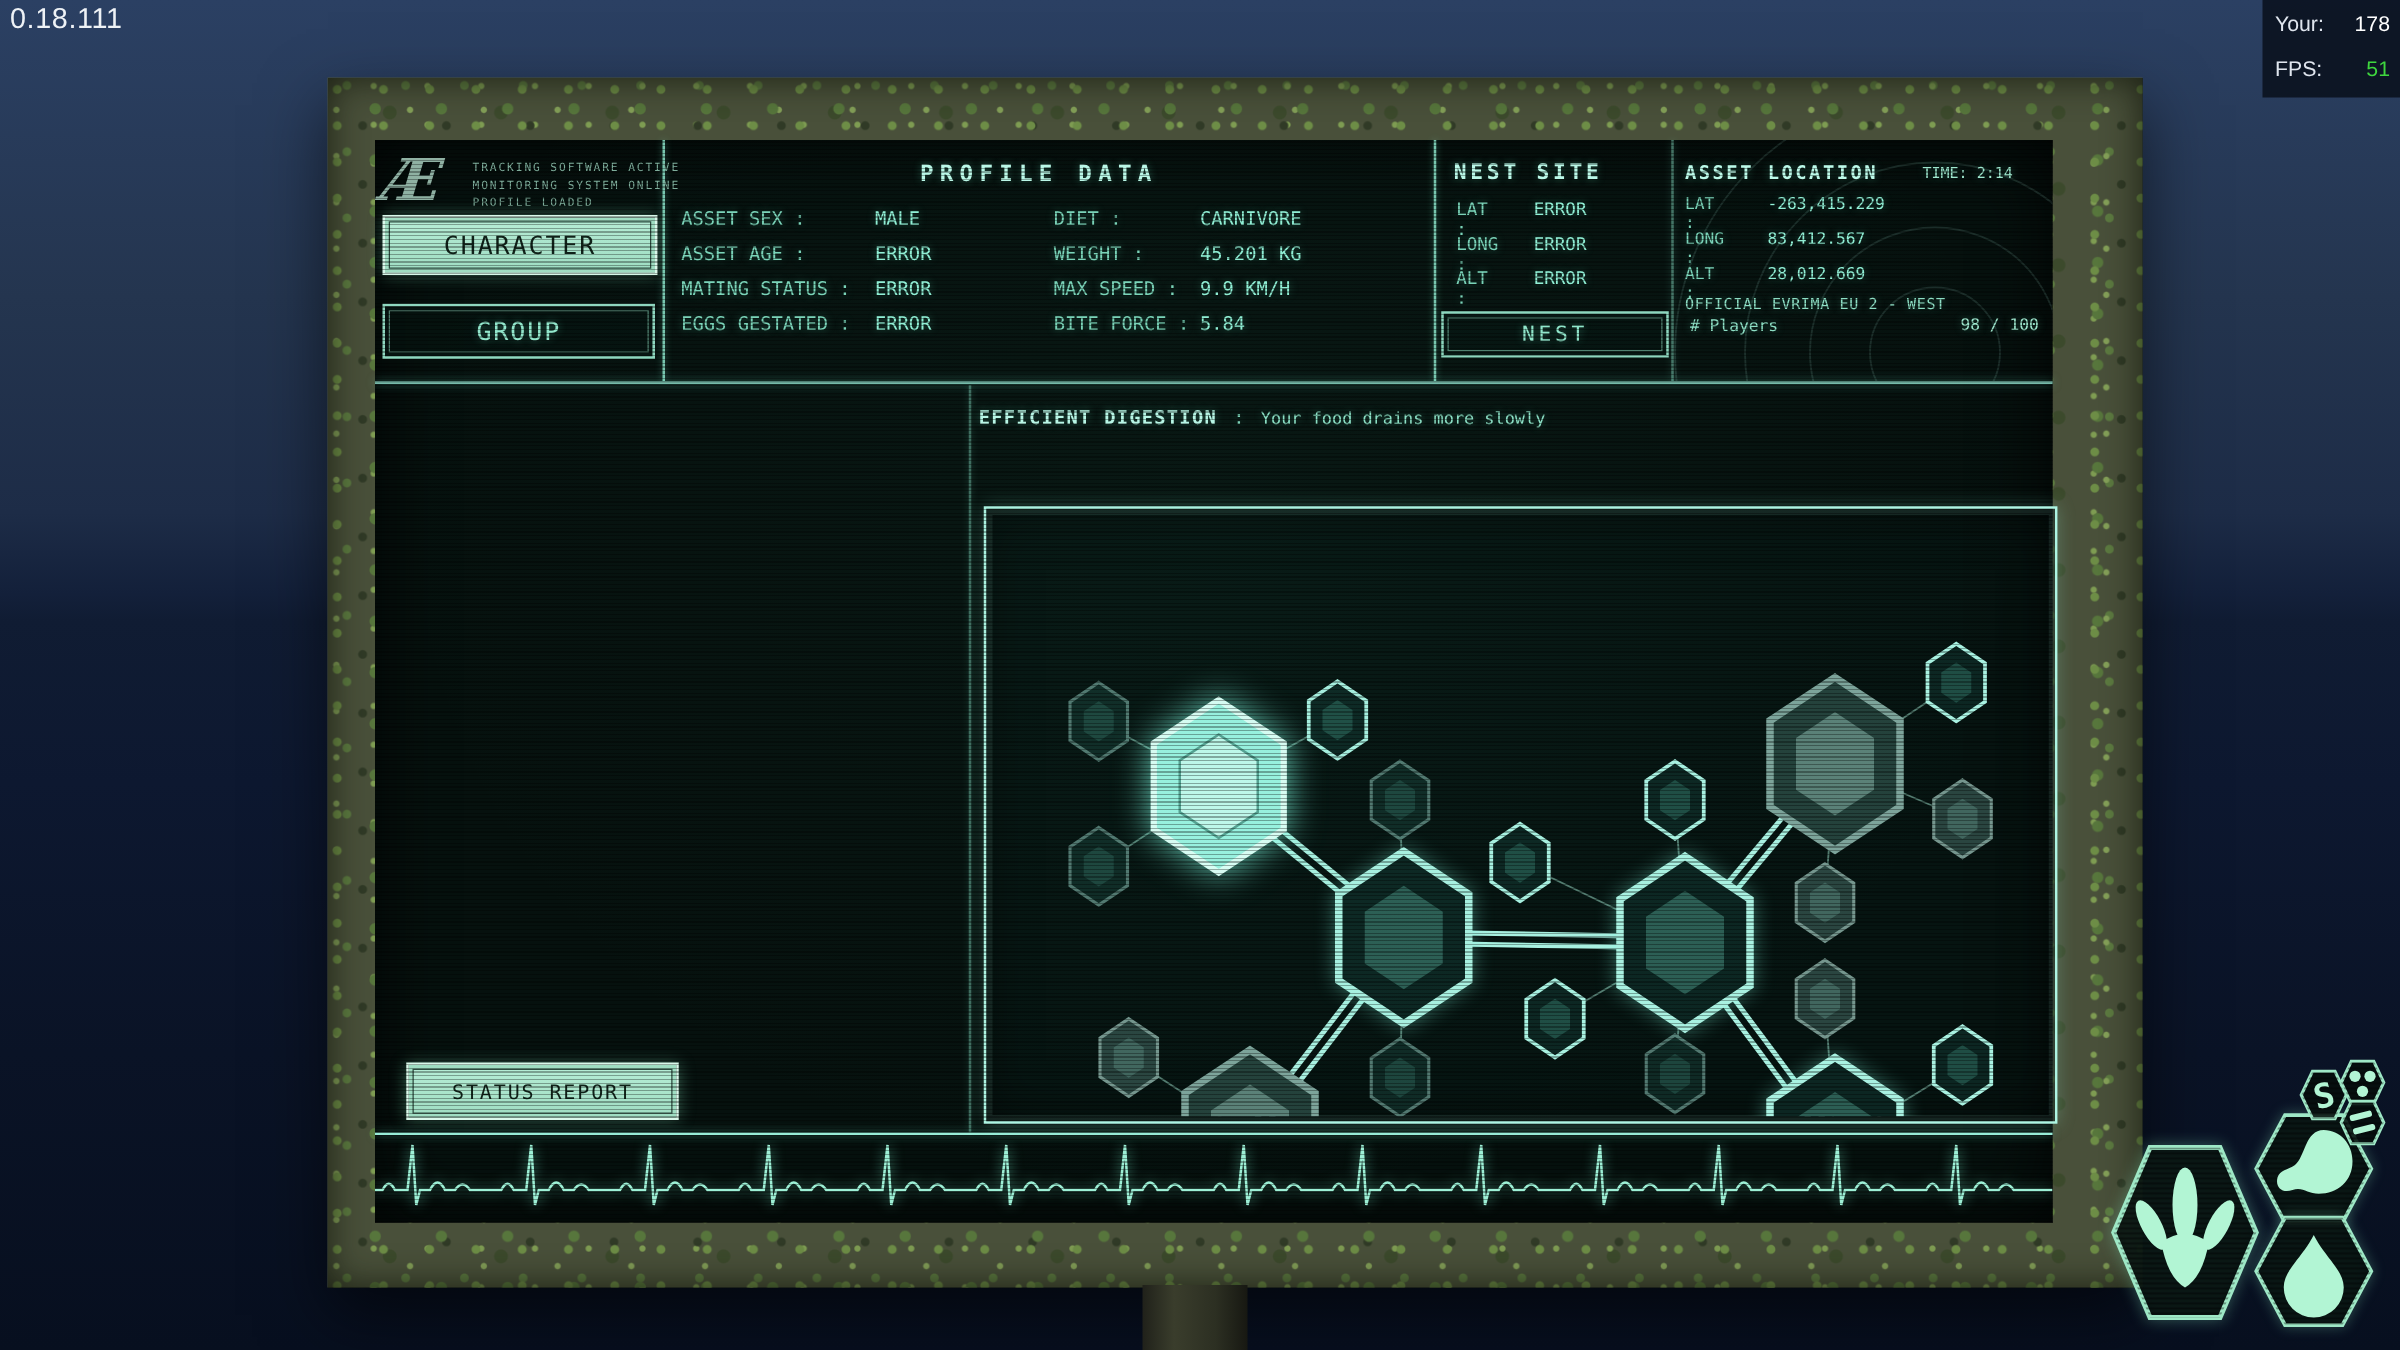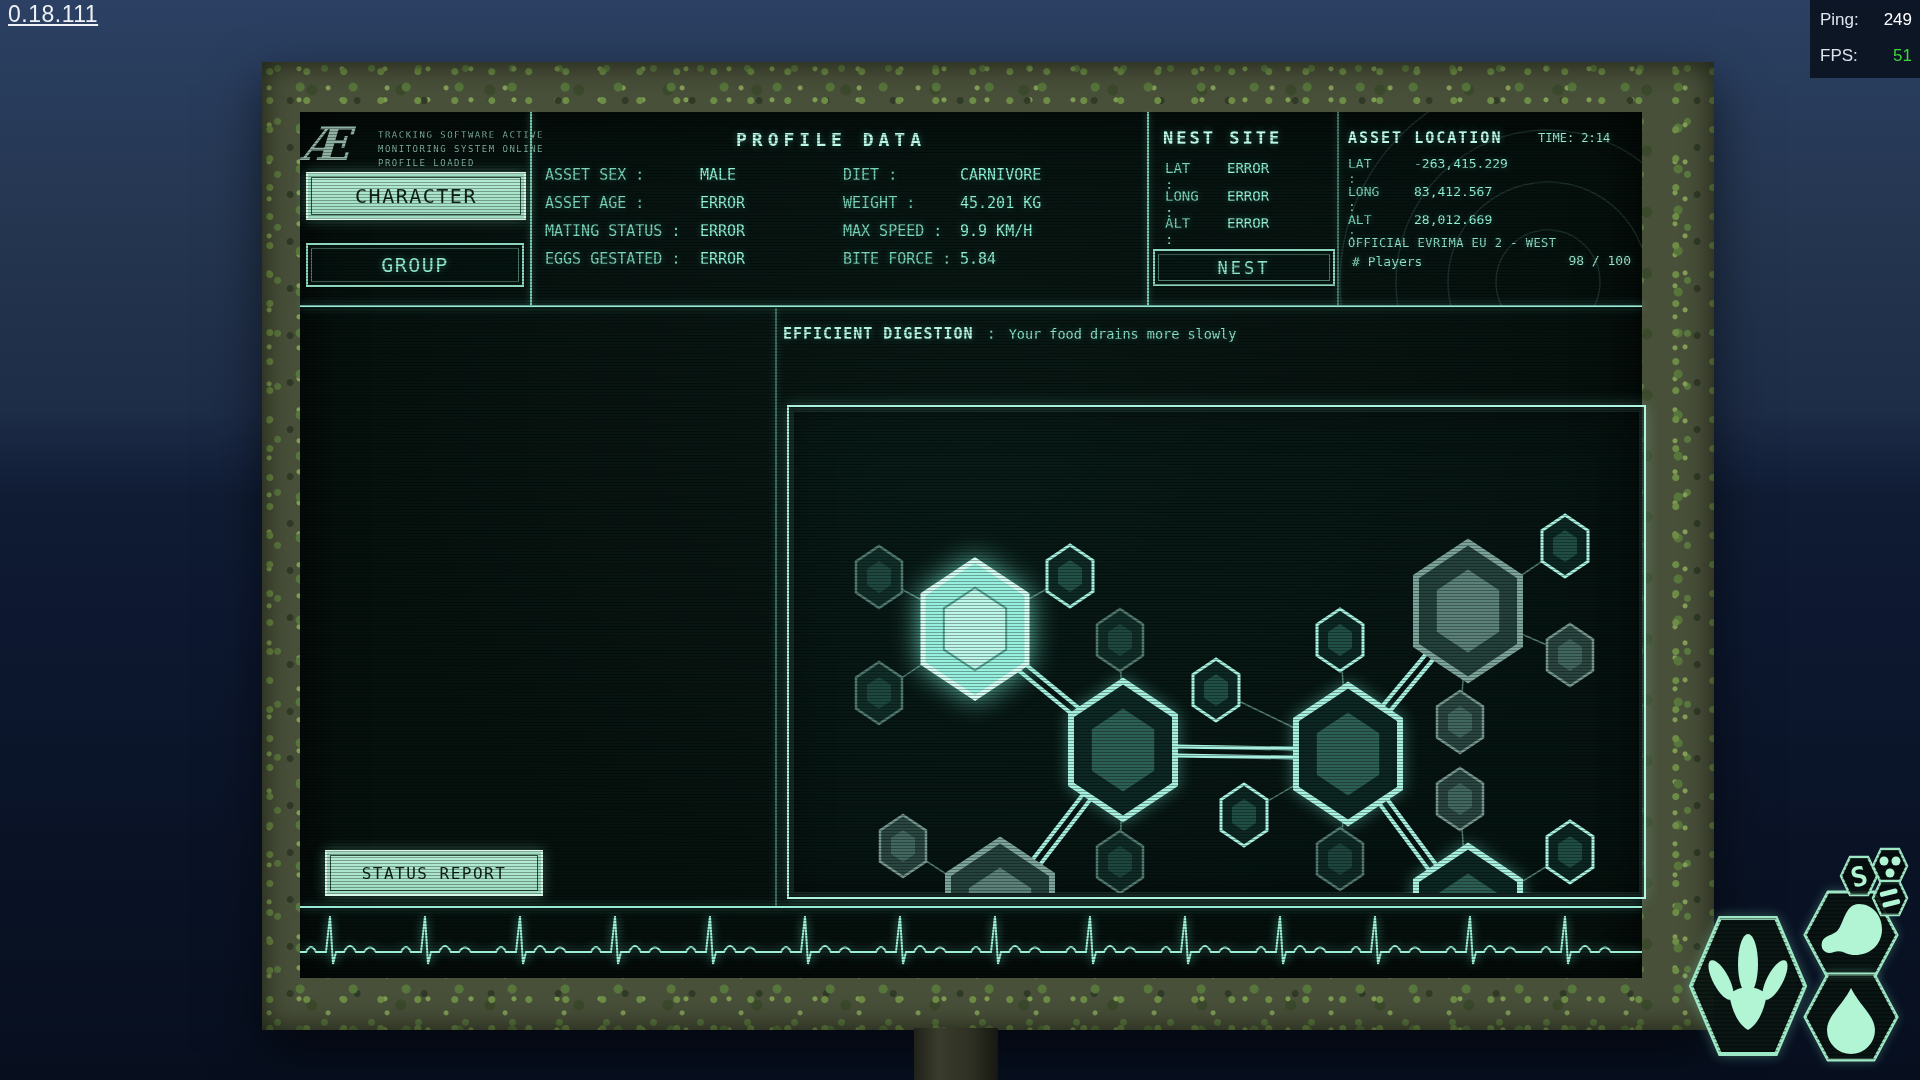--- a/index.html
+++ b/index.html
@@ -4,21 +4,21 @@
 <style>
   html,body{margin:0;padding:0;width:1920px;height:1080px;overflow:hidden;
     font-family:"DejaVu Sans Mono",monospace;}
   body{position:relative;
     background:linear-gradient(180deg,#2b4063 0%,#24354f 22%,#1d2c47 38%,#13203a 44%,
       #101c33 46%,#0d1830 58%,#0a1326 78%,#070f1f 100%);}
   .abs{position:absolute;}
 
   
   #version{left:8px;top:1px;color:#eef2f6;font-family:"Liberation Sans",sans-serif;
-    font-size:23px;letter-spacing:.5px;text-decoration:underline;}
+    font-size:23px;letter-spacing:.5px;}
   #statsbox{left:1810px;top:0;width:110px;height:78px;background:rgba(7,13,24,.82);
     font-family:"Liberation Sans",sans-serif;font-size:17px;color:#dfe5ee;}
   #statsbox .row{position:absolute;left:10px;right:8px;display:flex;justify-content:space-between;}
   #statsbox .r1{top:10px;} #statsbox .r2{top:46px;}
   .ping-val{color:#ffffff;} .fps-val{color:#3ed63e;}
 
   
   #frame{left:262px;top:62px;width:1452px;height:968px;background-color:#49503a;
     background-image:
       radial-gradient(circle at 21% 33%,#6d8d46 0 3px,transparent 4px),
@@ -97,22 +97,22 @@
   .hudglyph{fill:#b2f5d4;}
   .hudscanfill{fill:url(#hudscan);opacity:.55;}
 </style>
 </head>
 <body>
 
 <div id="version" class="abs">0.18.111</div>
 
 <div id="statsbox" class="abs">
   <div class="row r1">
-    <span>Ping:</span>
-    <span class="ping-val">249</span>
+    <span>Your:</span>
+    <span class="ping-val">178</span>
   </div>
   <div class="row r2">
     <span>FPS:</span>
     <span class="fps-val">51</span>
   </div>
 </div>
 
 <div id="frame" class="abs"></div>
 <div id="stand" class="abs"></div>
 

